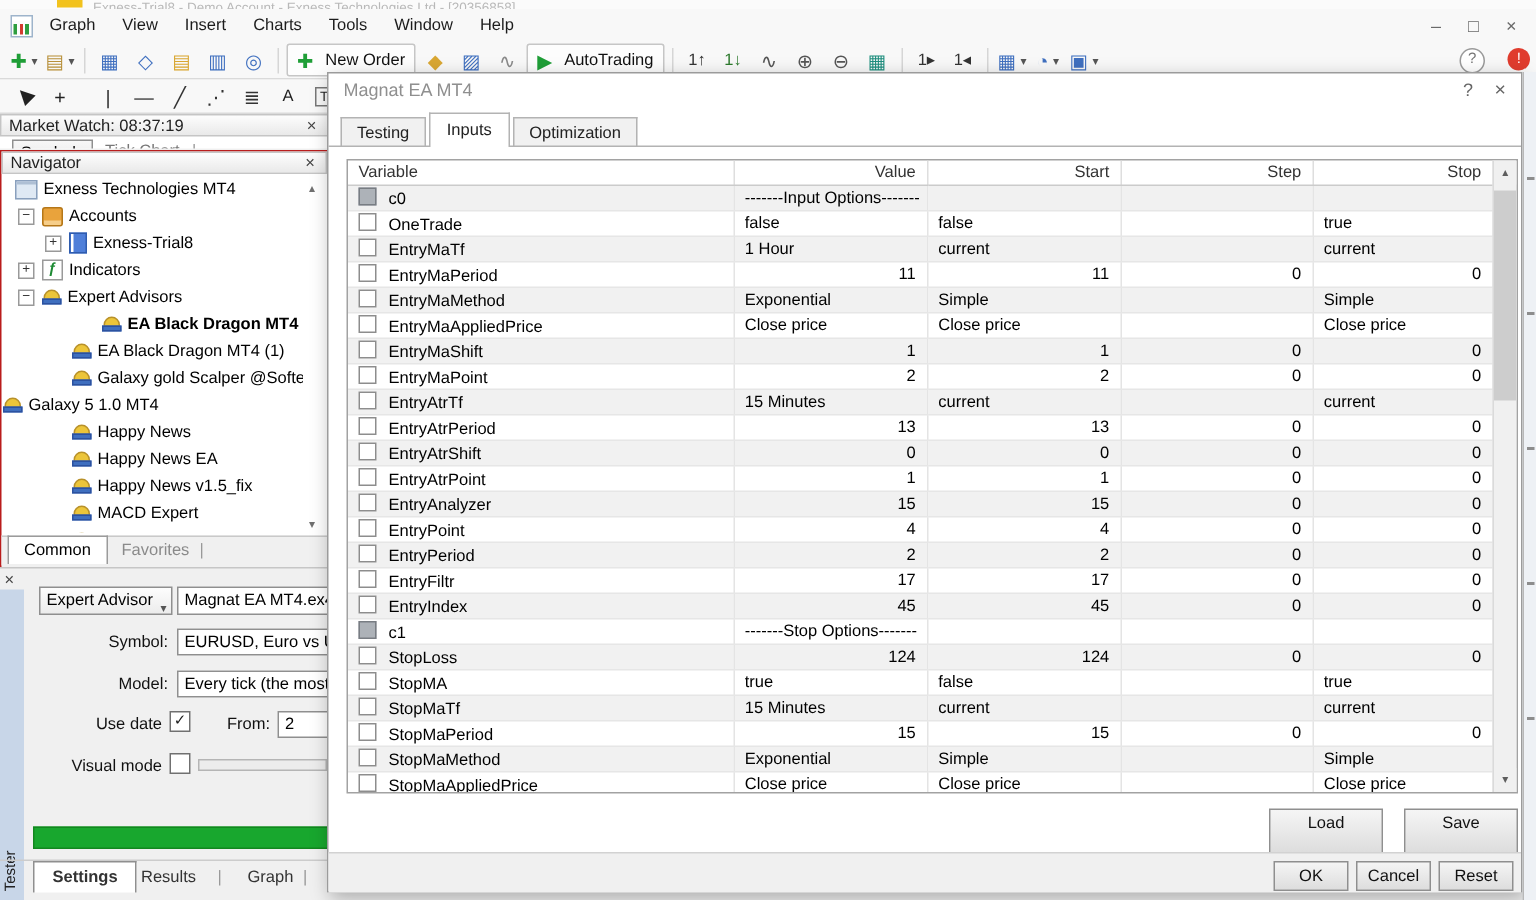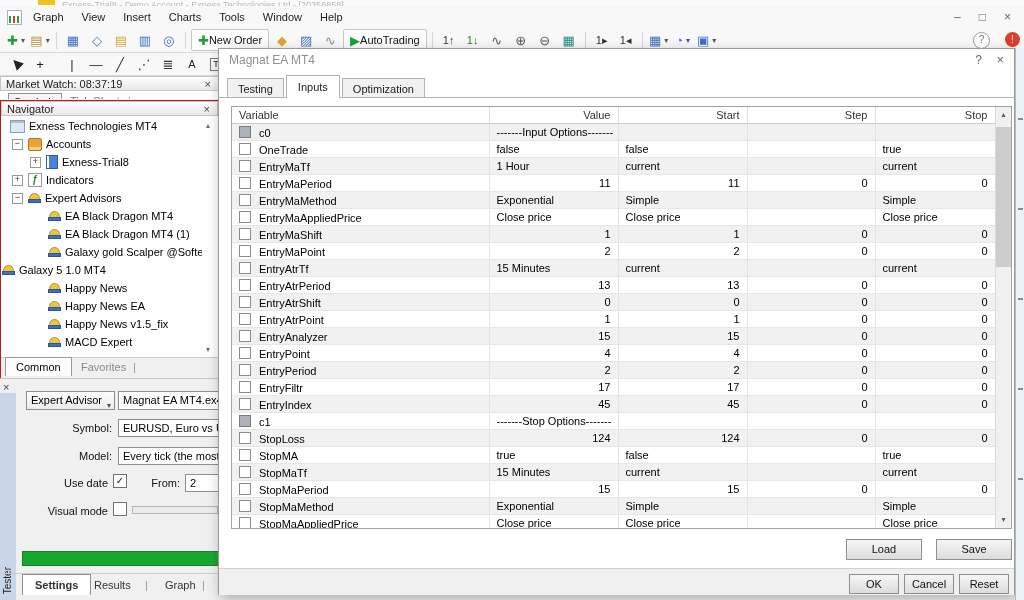--- a/index.html
+++ b/index.html
@@ -21,21 +21,21 @@
   
   .toolbar{background:#f8f8f8;border-bottom:1px solid #dadada;display:flex;align-items:center;padding-left:4px;box-sizing:border-box;}
   #toolbar1{left:0;top:28px;width:1024px;height:25px;}
   #toolbar2{left:0;top:53px;width:219px;height:23px;overflow:hidden;}
   .tbtn{height:20px;min-width:20px;display:inline-flex;align-items:center;justify-content:center;margin:0 1px;border:1px solid transparent;border-radius:2px;background:transparent;}
   .tbtn.framed{border-color:#c6c6c6;background:#fdfdfd;padding:0 6px;}
   .tbtn .g{font-size:13px;line-height:1;}
   .tbtn .g.small{font-size:11px;}
   .tbtn .g.rot{transform:rotate(-135deg);display:inline-block;}
   .tbtn .g.boxed{border:1px solid #777;font-size:9px;padding:0 2px;line-height:11px;}
-  .tlabel{margin-left:0;color:#111;}
+  .tlabel{margin-left:8px;color:#111;}
   .caret{font-size:8px;color:#555;margin-left:3px;}
   .tsep{width:1px;height:17px;background:#d6d6d6;margin:0 4px;}
   #tb-help{position:absolute;right:34px;top:32px;width:15px;height:15px;border:1px solid #9a9a9a;border-radius:50%;
            color:#777;text-align:center;line-height:14px;font-size:10px;background:#fff;}
   #tb-alert{position:absolute;right:4px;top:32px;width:15px;height:15px;border-radius:50%;background:#e03c2e;color:#fff;text-align:center;line-height:15px;font-size:10px;}
   
   .panel-header{height:15px;background:linear-gradient(#fdfdfd,#e9e9e9);border:1px solid #c5c5c5;display:flex;align-items:center;padding:0 5px;box-sizing:border-box;}
   .panel-header .ph-title{flex:1;color:#222;}
   .panel-close{color:#444;font-size:11px;padding:0 2px;}
   #market-watch{left:0;top:76px;width:219px;height:23px;overflow:hidden;background:#fff;}
@@ -91,21 +91,21 @@
   th{height:16px;font-weight:normal;color:#333;background:#fff;border-right:1px solid #dedede;border-bottom:1px solid #cbcbcb;padding:0 7px;text-align:right;white-space:nowrap;overflow:hidden;}
   th:first-child{text-align:left;}
   td{height:16px;padding:0 7px;border-right:1px solid #e4e4e4;border-bottom:1px solid #e6e6e6;white-space:nowrap;overflow:hidden;text-align:left;}
   td.num{text-align:right;}
   tbody tr:nth-child(odd) td{background:#f1f1f1;}
   .cb{width:10px;height:10px;border:1px solid #8d8d8d;display:inline-block;vertical-align:-1px;background:#fff;margin-right:8px;box-sizing:content-box;}
   .cb.gray{background:#adb2b8;border-color:#787d83;}
   #vscroll{position:absolute;right:0;top:0;width:16px;height:421px;background:#f0f0f0;border-left:1px solid #dadada;box-sizing:border-box;}
   .sarrow{position:absolute;left:0;width:15px;height:16px;text-align:center;color:#5d5d5d;font-size:8px;line-height:16px;background:#f0f0f0;}
   #vthumb{position:absolute;left:0;top:20px;width:15px;height:140px;background:#cdcdcd;}
-  .btn{position:absolute;height:21px;background:linear-gradient(#f5f5f5,#dddddd);border:1px solid #8f8f8f;text-align:center;line-height:19px;color:#111;box-sizing:border-box;}
+  .btn{position:absolute;height:30px;background:linear-gradient(#f5f5f5,#dddddd);border:1px solid #8f8f8f;text-align:center;line-height:19px;color:#111;box-sizing:border-box;}
   #dlg-footer{position:absolute;left:0;top:519px;width:795px;height:26px;background:#f0f0f0;border-top:1px solid #d2d2d2;}
   
   #right-sliver{left:1015px;top:48px;width:9px;height:552px;background:#eef1f5;border-left:1px solid #b8b8b8;box-sizing:border-box;}
   .sliver-tick{position:absolute;left:2px;width:5px;height:2px;background:#8d8d8d;}
 </style>
 </head>
 <body>
 
 <div id="app">
 
@@ -282,21 +282,21 @@
         <span class="expando">+</span>
         <span class="ico ico-indicators">ƒ</span>
         <span class="lbl">Indicators</span>
       </div>
       <div class="tree-row" style="padding-left:10px">
         <span class="expando">−</span>
         <span class="ico ico-ea"></span>
         <span class="lbl">Expert Advisors</span>
       </div>
       <div id="nav-ea-list">
-          <div class="tree-row" style="padding-left: 46px;">
+          <div class="tree-row" style="padding-left: 66px; font-weight: bold;">
             <span class="ico ico-ea"></span>
             <span class="lbl">EA Black Dragon MT4</span>
           </div>
           <div class="tree-row" style="padding-left: 46px;">
             <span class="ico ico-ea"></span>
             <span class="lbl">EA Black Dragon MT4 (1)</span>
           </div>
           <div class="tree-row" style="padding-left: 46px;">
             <span class="ico ico-ea"></span>
             <span class="lbl">Galaxy gold Scalper @SoftechFX_R</span>

